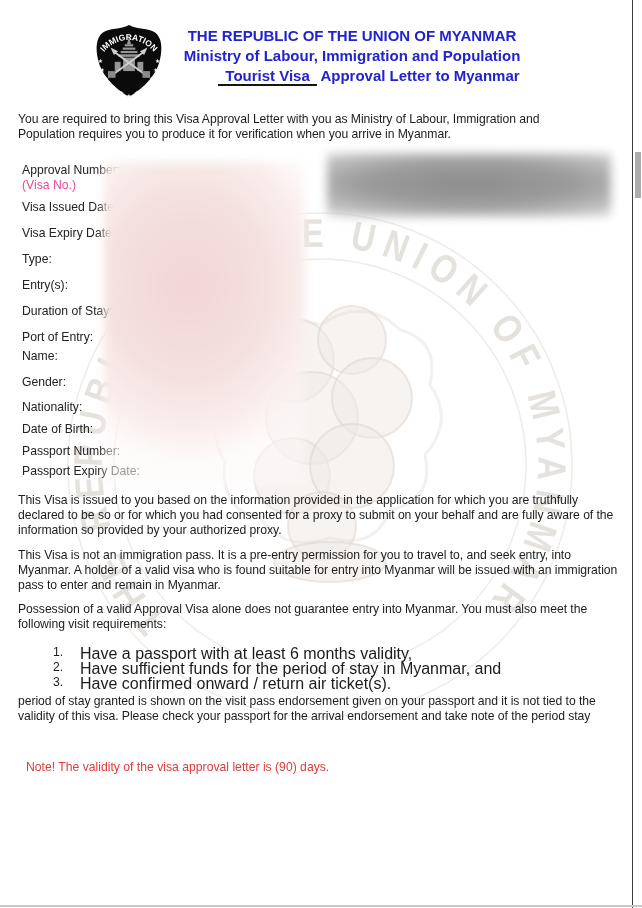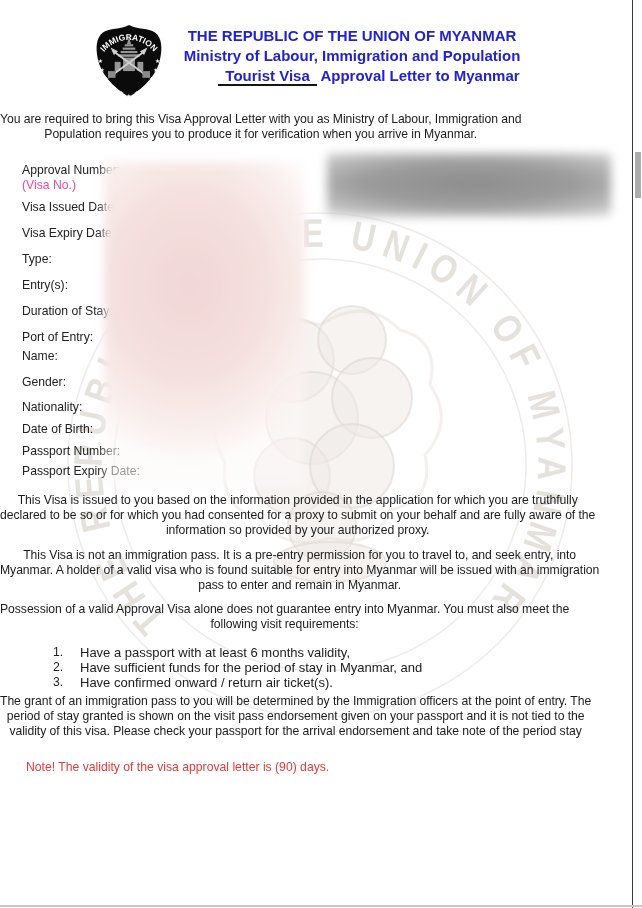--- a/index.html
+++ b/index.html
@@ -9,27 +9,27 @@
   }
   .abs{position:absolute;}
   
   .titles{position:absolute;left:152px;top:27px;width:400px;text-align:center;}
   .t1{font-size:15px;font-weight:bold;color:#2222cf;white-space:nowrap;}
   .t2{font-size:15px;font-weight:bold;color:#2222cf;white-space:nowrap;margin-top:3px;}
   .t3{font-size:15px;font-weight:bold;color:#2222cf;white-space:nowrap;margin-top:3px;}
   .uline{border-bottom:2px solid #151515;padding:0 7px;display:inline-block;line-height:1.05;margin-left:34px;}
   
   .ln{white-space:nowrap;font-size:12.2px;line-height:15.2px;height:15.2px;color:#1c1c1c;letter-spacing:-0.05px;}
-  .para{position:absolute;left:0;text-align:center;}
+  .para{position:absolute;left:18px;}
   
   .frow{position:absolute;left:22px;font-size:12.2px;color:#222;white-space:nowrap;z-index:2;}
   .fsub{font-size:12.2px;color:#ec4899;margin-top:1px;}
   
   .reqnum{position:absolute;left:53px;width:16px;text-align:left;font-size:12.2px;white-space:nowrap;}
-  .reqtext{position:absolute;left:80px;font-size:13px;white-space:nowrap;}
+  .reqtext{position:absolute;left:80px;font-size:16px;white-space:nowrap;}
   
   .note{position:absolute;left:26px;top:760px;font-size:12.2px;color:#e03a3a;white-space:nowrap;}
   
   .redact-pink{
     position:absolute;left:104px;top:162px;width:201px;height:324px;z-index:3;
     background:radial-gradient(ellipse 75% 55% at 42% 38%, #f1d6d6 0%, #f4e0de 50%, #f9eeec 80%, rgba(252,248,247,0.55) 100%);
     filter:blur(5px);
   }
   .redact-grey{
     position:absolute;left:327px;top:153px;width:284px;height:64px;z-index:3;
@@ -164,21 +164,20 @@
     <div>
       <div class="reqnum" style="top:645px;">1.</div>
       <div class="reqtext" style="top:645px;">Have a passport with at least 6 months validity,</div>
       <div class="reqnum" style="top:660px;">2.</div>
       <div class="reqtext" style="top:660px;">Have sufficient funds for the period of stay in Myanmar, and</div>
       <div class="reqnum" style="top:675px;">3.</div>
       <div class="reqtext" style="top:675px;">Have confirmed onward / return air ticket(s).</div>
     </div>
 
     <div class="para" style="top:694px;">
-      <div class="ln">The grant of an immigration pass to you will be determined by the Immigration officers at the point of entry. The</div>
       <div class="ln">period of stay granted is shown on the visit pass endorsement given on your passport and it is not tied to the</div>
       <div class="ln">validity of this visa. Please check your passport for the arrival endorsement and take note of the period stay</div>
     </div>
 
     <div class="note">Note! The validity of the visa approval letter is (90) days.</div>
   </div>
 
   <div class="vline"></div>
   <div class="scroll-track">
     <div class="scroll-thumb"></div>

